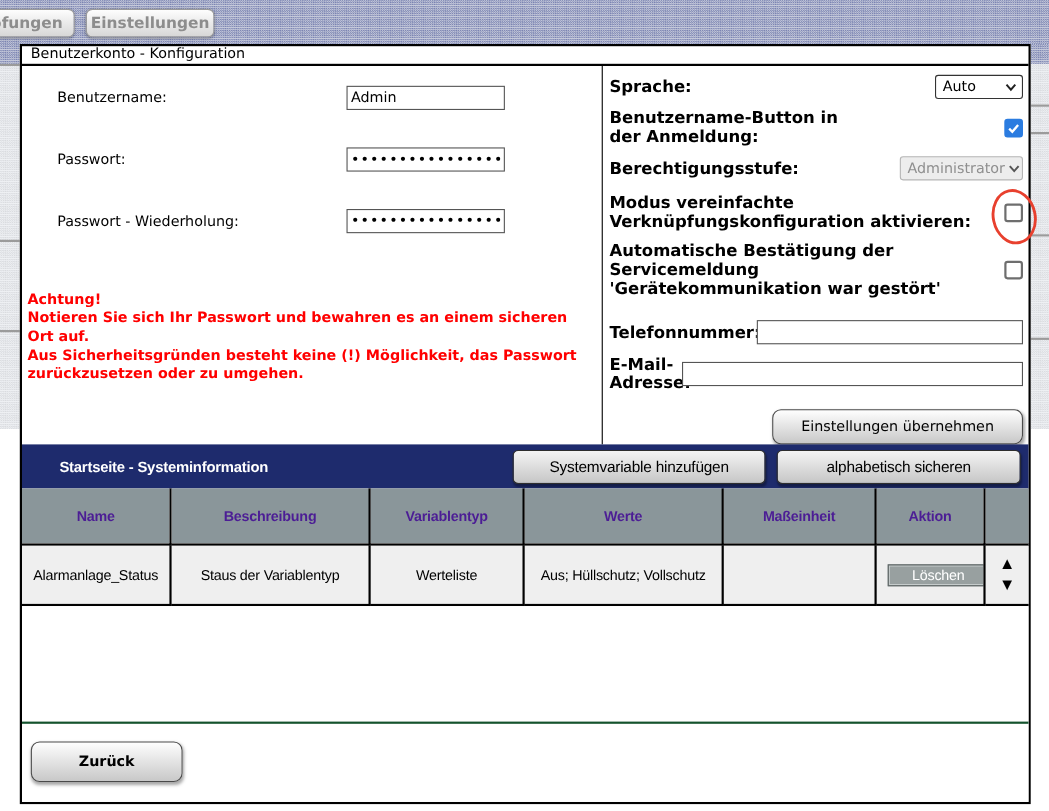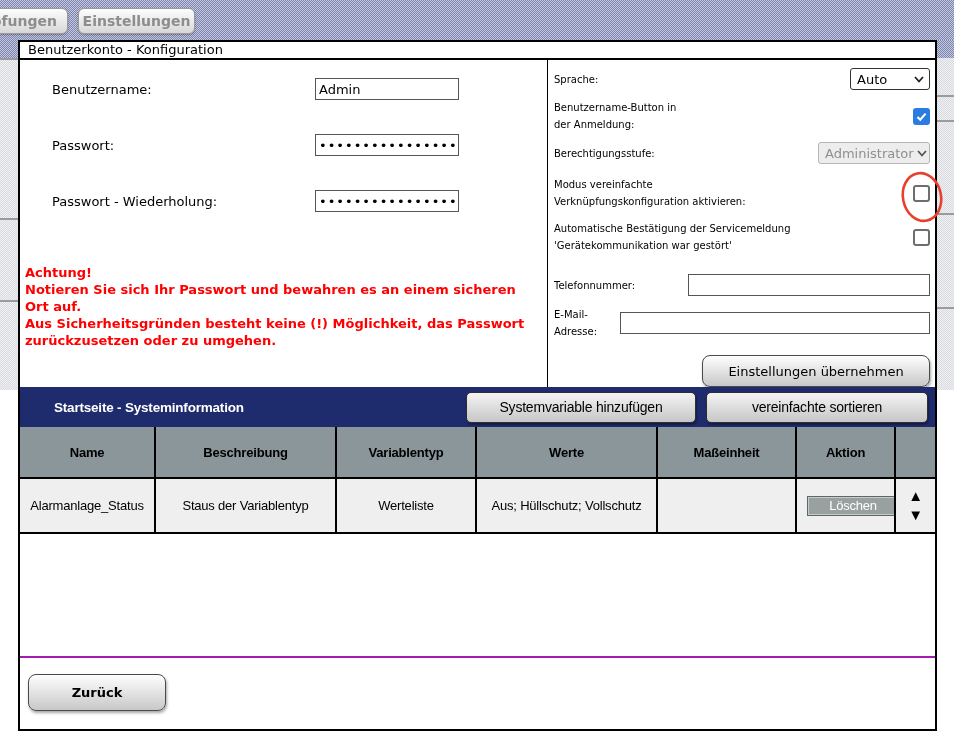--- a/index.html
+++ b/index.html
@@ -57,21 +57,21 @@
     font-family:"DejaVu Sans",sans-serif;font-size:13px;padding:0 3px;background:#fff;
   }
   .pwd{letter-spacing:1px;font-size:13px;overflow:hidden;}
   .warning{
     margin-top:52px;padding-left:0;width:510px;
     color:#ff0000;font-weight:bold;font-size:13px;line-height:17px;
     white-space:pre-line;
   }
   
   .r-row{display:flex;justify-content:space-between;align-items:center;}
-  .r-lbl{font-size:10px;white-space:pre-line;line-height:17px;}
+  .r-lbl{font-size:15px;white-space:pre-line;line-height:17px;font-weight:bold;}
   .fake-select{
     box-sizing:border-box;height:22px;border:1px solid #333;border-radius:3px;
     background:#fff;display:flex;align-items:center;justify-content:space-between;
     font-size:13px;padding:0 4px 0 6px;cursor:pointer;
   }
   .fake-select.disabled{background:#ededed;border-color:#b5b5b5;color:#8f8f8f;cursor:default;}
   .chev{width:12px;height:12px;flex:0 0 auto;margin-left:2px;}
   .checkbox{
     box-sizing:border-box;width:17px;height:17px;border:2px solid #6e6e6e;
     border-radius:3px;background:#fff;cursor:pointer;flex:0 0 auto;
@@ -112,40 +112,40 @@
   table.sysvars{
     border-collapse:collapse;table-layout:fixed;width:915px;flex:0 0 auto;
     font-family:"Liberation Sans",sans-serif;
   }
   table.sysvars th,table.sysvars td{
     border:2px solid #000;box-sizing:border-box;overflow:hidden;
   }
   table.sysvars th:first-child,table.sysvars td:first-child{border-left:none;}
   table.sysvars th:last-child,table.sysvars td:last-child{border-right:none;}
   table.sysvars th{
-    height:51px;background:#8a969a;color:#000000;font-weight:bold;font-size:13px;
+    height:51px;background:#8a969a;color:#4c1d95;font-weight:bold;font-size:13px;
     letter-spacing:-0.2px;border-top:none;text-align:center;
   }
   table.sysvars td{
     height:55px;background:#efefef;font-size:13px;letter-spacing:-0.2px;
     text-align:center;vertical-align:middle;padding:2px 10px;word-wrap:break-word;
   }
   td.val-cell{text-align:left;padding-left:8px;}
   .del-btn{
     width:92px;height:20px;margin:0 auto;background:#98a0a0;color:#fff;
     border:1px solid #5f6666;box-shadow:inset 0 0 0 1px #c6cccc;
     font-family:"Liberation Sans",sans-serif;font-size:13px;letter-spacing:-0.2px;
     display:flex;align-items:center;justify-content:center;cursor:pointer;box-sizing:border-box;
   }
   td.arrow-cell{padding:2px 0;background:#f6f6f6;}
   .arrow{display:block;font-size:15px;line-height:16px;color:#000;cursor:pointer;
     text-align:center;margin:3px 0;}
   
   .spacer{flex:1 1 auto;background:#fff;}
-  .footer{flex:0 0 71px;border-top:2px solid #a21caf;background:#fff;}
+  .footer{flex:0 0 71px;border-top:2px solid #14532d;background:#fff;}
   .back-btn{width:138px;height:37px;margin:16px 0 0 8px;font-weight:bold;}
 </style>
 </head>
 <body>
 
 <div class="bg-top"></div>
 <div class="bg-side bg-left">
   <div class="blue-cap"></div>
   <div class="hline" style="top:18px"></div>
   <div class="hline" style="top:178px"></div>
@@ -253,21 +253,21 @@
       <div class="apply-row">
         <div class="grad-btn apply-btn">Einstellungen übernehmen</div>
       </div>
 
     </div>
   </div>
 
   <div class="section-bar">
     <span class="section-title">Startseite - Systeminformation</span>
     <div class="bar-btn add">Systemvariable hinzufügen</div>
-    <div class="bar-btn sort">vereinfachte sortieren</div>
+    <div class="bar-btn sort">alphabetisch sicheren</div>
   </div>
 
   <table class="sysvars">
     <colgroup>
       <col style="width:135px">
         <col style="width:181px">
         <col style="width:140px">
       <col style="width:181px">
         <col style="width:139px">
         <col style="width:99px">

